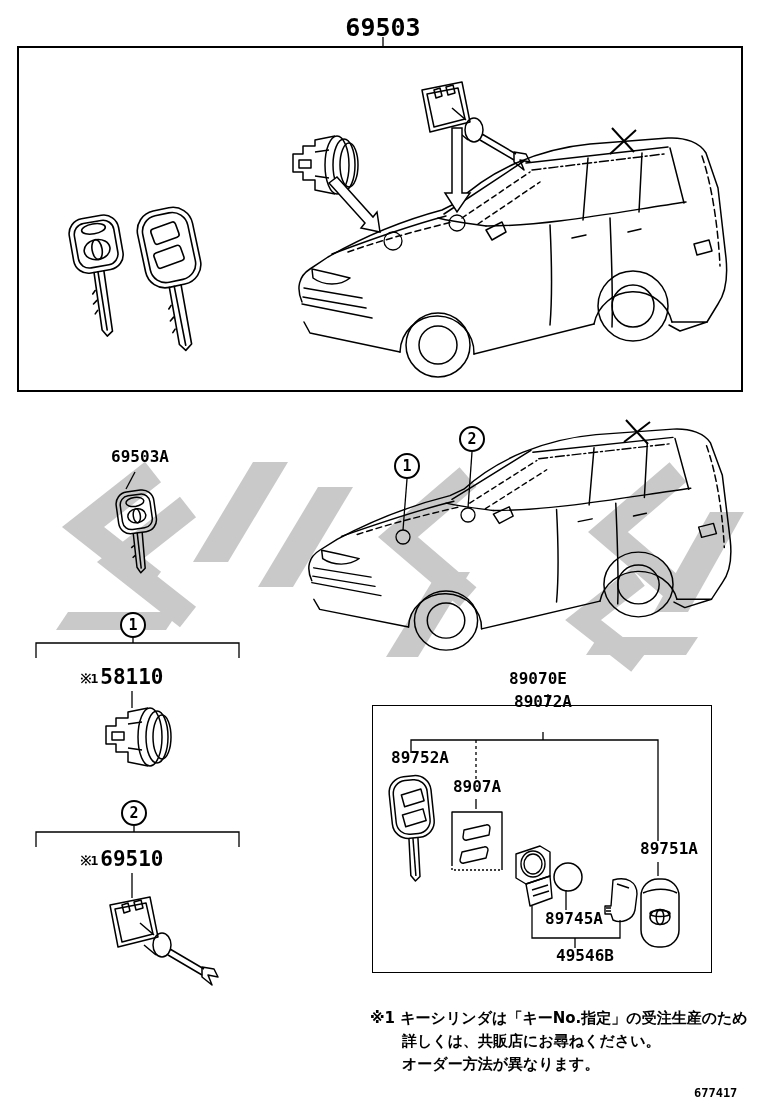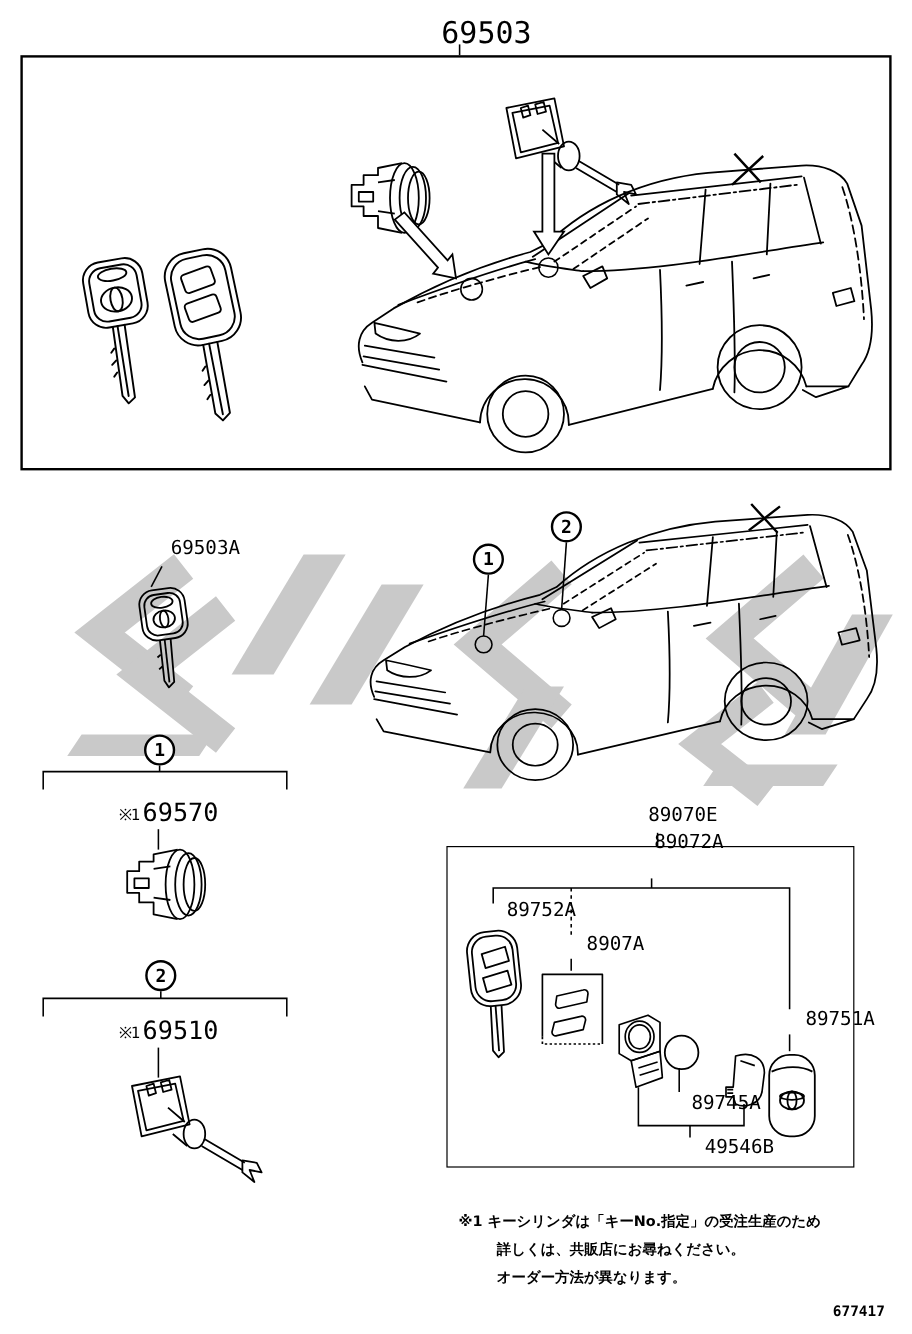--- a/index.html
+++ b/index.html
@@ -3,29 +3,29 @@
 <meta charset="utf-8">
 <style>
   html,body{margin:0;padding:0;background:#fff;}
   .canvas{position:relative;width:760px;height:1112px;background:#fff;overflow:hidden;
           font-family:"DejaVu Sans", sans-serif;color:#000;}
   .drawing{position:absolute;z-index:2;}
   .wm{position:absolute;z-index:0;}
   .overlay{position:absolute;left:0;top:0;z-index:5;pointer-events:none;}
   .frame{position:absolute;border:2px solid #000;background:transparent;z-index:1;box-sizing:border-box;}
   .frame-thin{position:absolute;border:1.5px solid #000;background:transparent;z-index:1;box-sizing:border-box;}
-  .plabel{position:absolute;z-index:6;font-family:"DejaVu Sans Mono", monospace;font-weight:normal;
-          font-size:21px;line-height:1.05;text-align:right;white-space:nowrap;width:120px;}
+  .plabel{position:absolute;z-index:6;font-family:"DejaVu Sans Mono", monospace;font-weight:bold;
+          font-size:21px;line-height:1.05;text-align:center;white-space:nowrap;width:120px;}
   .plabel .ref{font-size:13px;letter-spacing:-1px;margin-right:3px;vertical-align:1px;}
   .toplabel{font-size:25px;}
   .sublabel{font-size:16px;}
   .callout{position:absolute;z-index:6;width:26px;height:26px;border:2px solid #000;border-radius:50%;
            box-sizing:border-box;display:flex;align-items:center;justify-content:center;
            font-family:"DejaVu Sans Mono", monospace;font-weight:bold;font-size:15px;background:#fff;}
-  .note{position:absolute;left:382px;top:1007px;z-index:6;font-size:12px;line-height:23px;font-weight:bold;}
+  .note{position:absolute;left:370px;top:1007px;z-index:6;font-size:15px;line-height:23px;font-weight:bold;}
   .note .ind{padding-left:32px;}
   .docnum{position:absolute;left:694px;top:1086px;z-index:6;font-family:"DejaVu Sans Mono", monospace;
           font-weight:bold;font-size:12px;}
 </style>
 </head>
 <body>
 
 <div class="canvas">
 
   <svg class="wm" style="left:38px;top:452px;width:710px;height:220px" viewBox="0 0 710 220">
@@ -44,21 +44,21 @@
       <polygon points="30,160 140,160 128,178 18,178"></polygon>
       <polygon points="560,185 660,185 648,203 548,203"></polygon>
     </g>
   </svg>
 
   <div class="frame" style="left:17px;top:46px;width:726px;height:346px"></div>
   <div class="frame-thin" style="left:372px;top:705px;width:340px;height:268px"></div>
 
   <div class="plabel toplabel" style="left:323px;top:15px"><span>69503</span></div>
   <div class="plabel sublabel" style="left:80px;top:449px"><span>69503A</span></div>
-  <div class="plabel" style="left:62px;top:666px"><span class="ref">※1</span><span>69570</span></div>
+  <div class="plabel" style="left:62px;top:666px"><span class="ref">※1</span><span>58110</span></div>
   <div class="plabel" style="left:62px;top:848px"><span class="ref">※1</span><span>69510</span></div>
   <div class="plabel sublabel" style="left:478px;top:671px"><span>89070E</span></div>
   <div class="plabel sublabel" style="left:483px;top:694px"><span>89072A</span></div>
   <div class="plabel sublabel" style="left:360px;top:750px"><span>89752A</span></div>
   <div class="plabel sublabel" style="left:417px;top:779px"><span>8907A</span></div>
   <div class="plabel sublabel" style="left:609px;top:841px"><span>89751A</span></div>
   <div class="plabel sublabel" style="left:514px;top:911px"><span>89745A</span></div>
   <div class="plabel sublabel" style="left:525px;top:948px"><span>49546B</span></div>
 
   <div class="callout" style="left:394px;top:453px">

